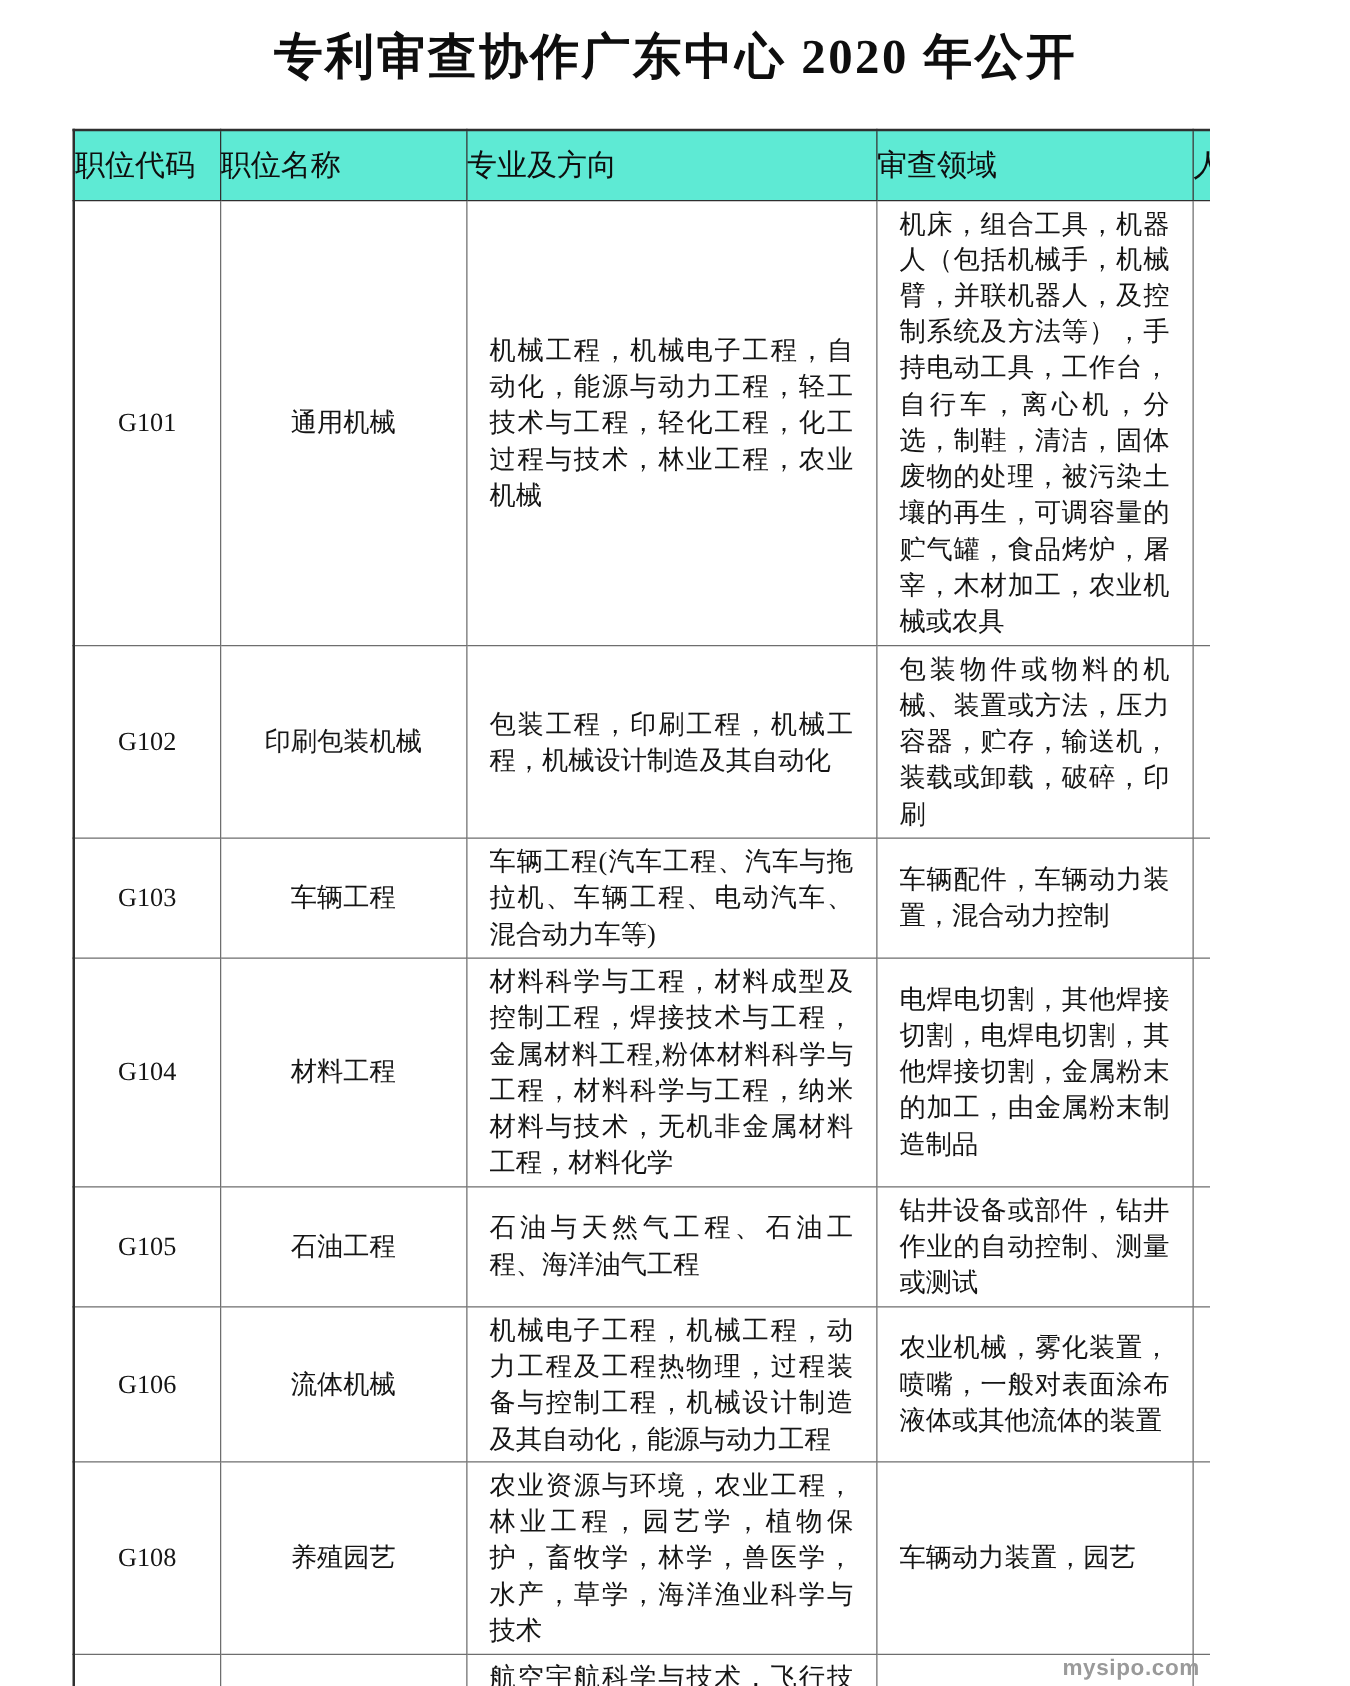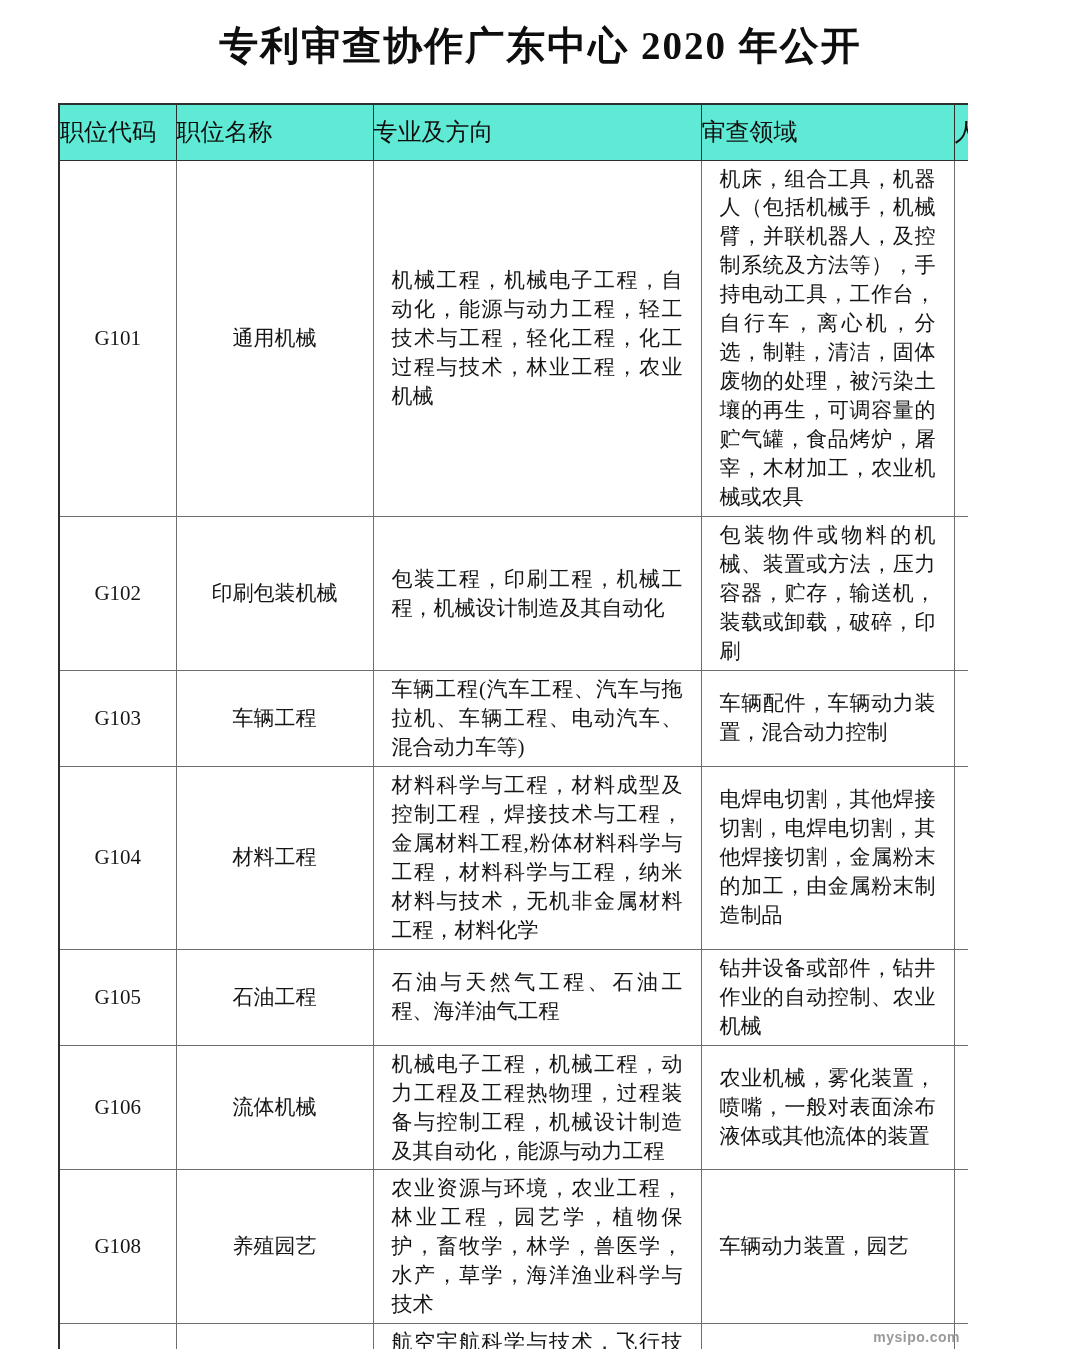--- a/index.html
+++ b/index.html
@@ -71,21 +71,21 @@
   tbody tr:nth-child(6) { height: 112px; }
   tbody tr:nth-child(7) { height: 43px;  }
   tbody tr:nth-child(8) { height: 115px; }
   tbody tr:nth-child(9) { height: 86px;  }
 
   .watermark {
     position: absolute;
     right: 8px;
     bottom: 4px;
     font-family: "Liberation Sans", sans-serif;
-    font-size: 14px;
+    font-size: 18px;
     font-weight: bold;
     color: #9a9a9a;
     letter-spacing: 0.5px;
   }
 </style>
 </head>
 <body>
 
 <div class="page">
 
@@ -136,21 +136,21 @@
           <td class="cell-code">G104</td>
           <td class="cell-name">材料工程</td>
           <td class="cell-major">材料科学与工程，材料成型及控制工程，焊接技术与工程，金属材料工程,粉体材料科学与工程，材料科学与工程，纳米材料与技术，无机非金属材料工程，材料化学</td>
           <td class="cell-field">电焊电切割，其他焊接切割，电焊电切割，其他焊接切割，金属粉末的加工，由金属粉末制造制品</td>
           <td class="cell-count">6</td>
         </tr>
         <tr>
           <td class="cell-code">G105</td>
           <td class="cell-name">石油工程</td>
           <td class="cell-major">石油与天然气工程、石油工程、海洋油气工程</td>
-          <td class="cell-field">钻井设备或部件，钻井作业的自动控制、农业机械</td>
+          <td class="cell-field">钻井设备或部件，钻井作业的自动控制、测量或测试</td>
           <td class="cell-count">4</td>
         </tr>
         <tr>
           <td class="cell-code">G106</td>
           <td class="cell-name">流体机械</td>
           <td class="cell-major">机械电子工程，机械工程，动力工程及工程热物理，过程装备与控制工程，机械设计制造及其自动化，能源与动力工程</td>
           <td class="cell-field">农业机械，雾化装置，喷嘴，一般对表面涂布液体或其他流体的装置</td>
           <td class="cell-count">5</td>
         </tr>
         <tr>

